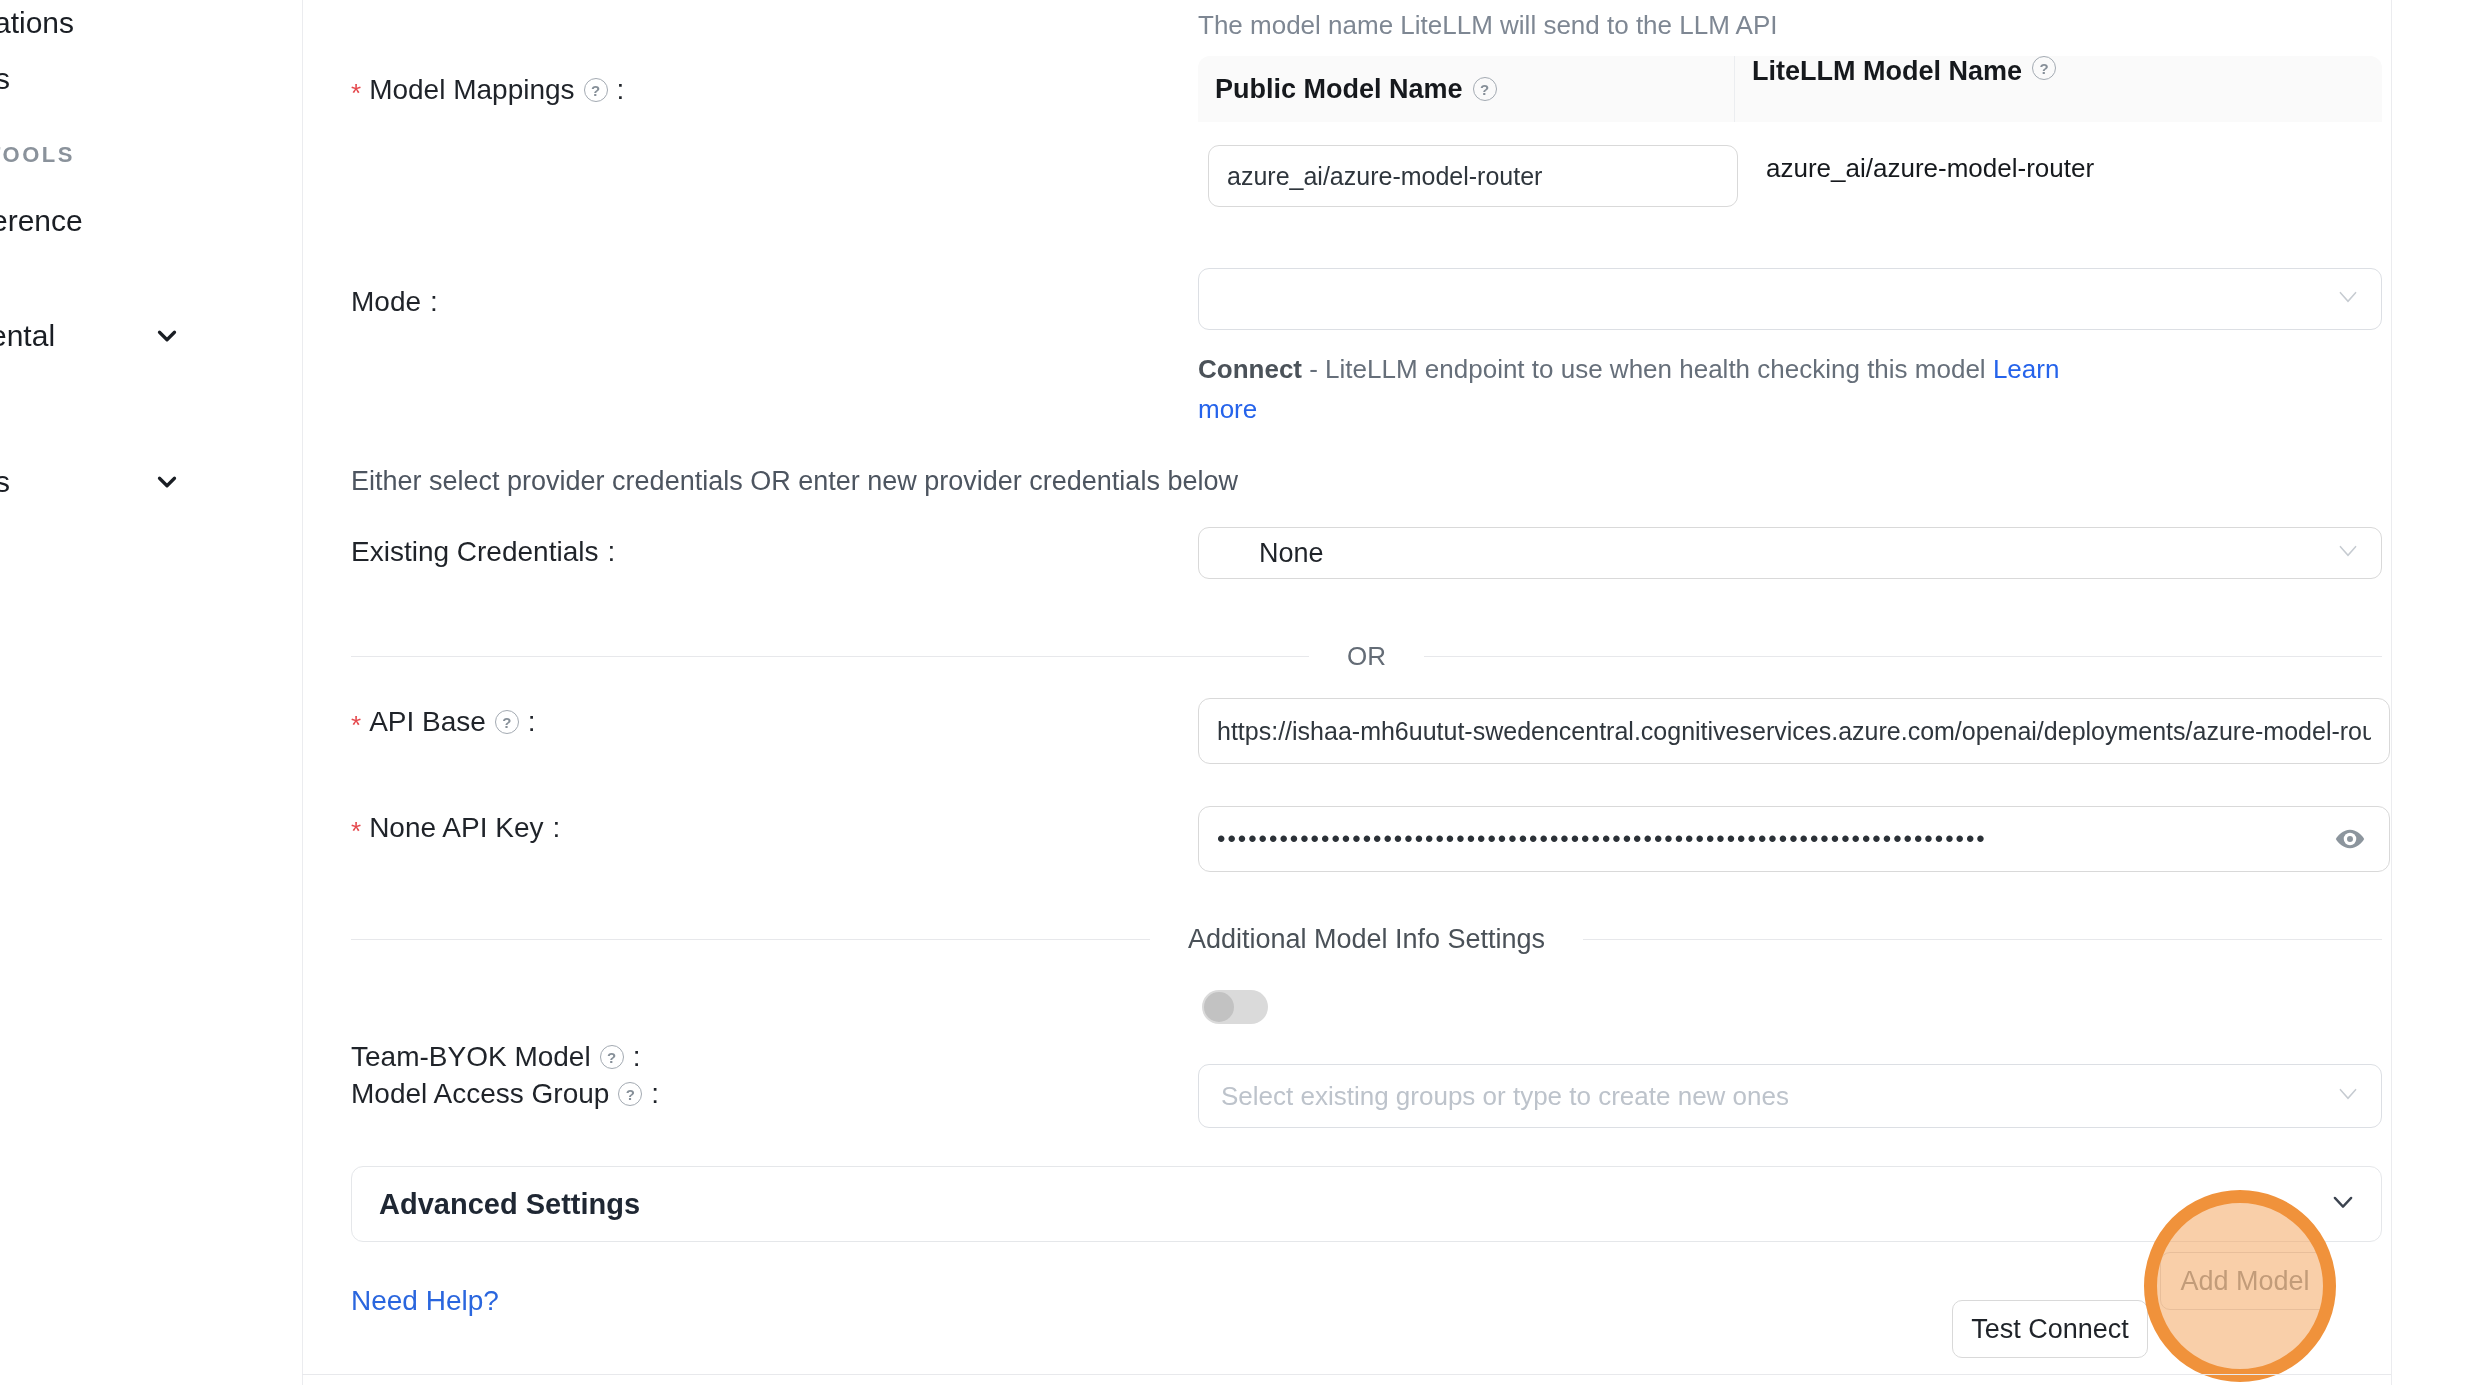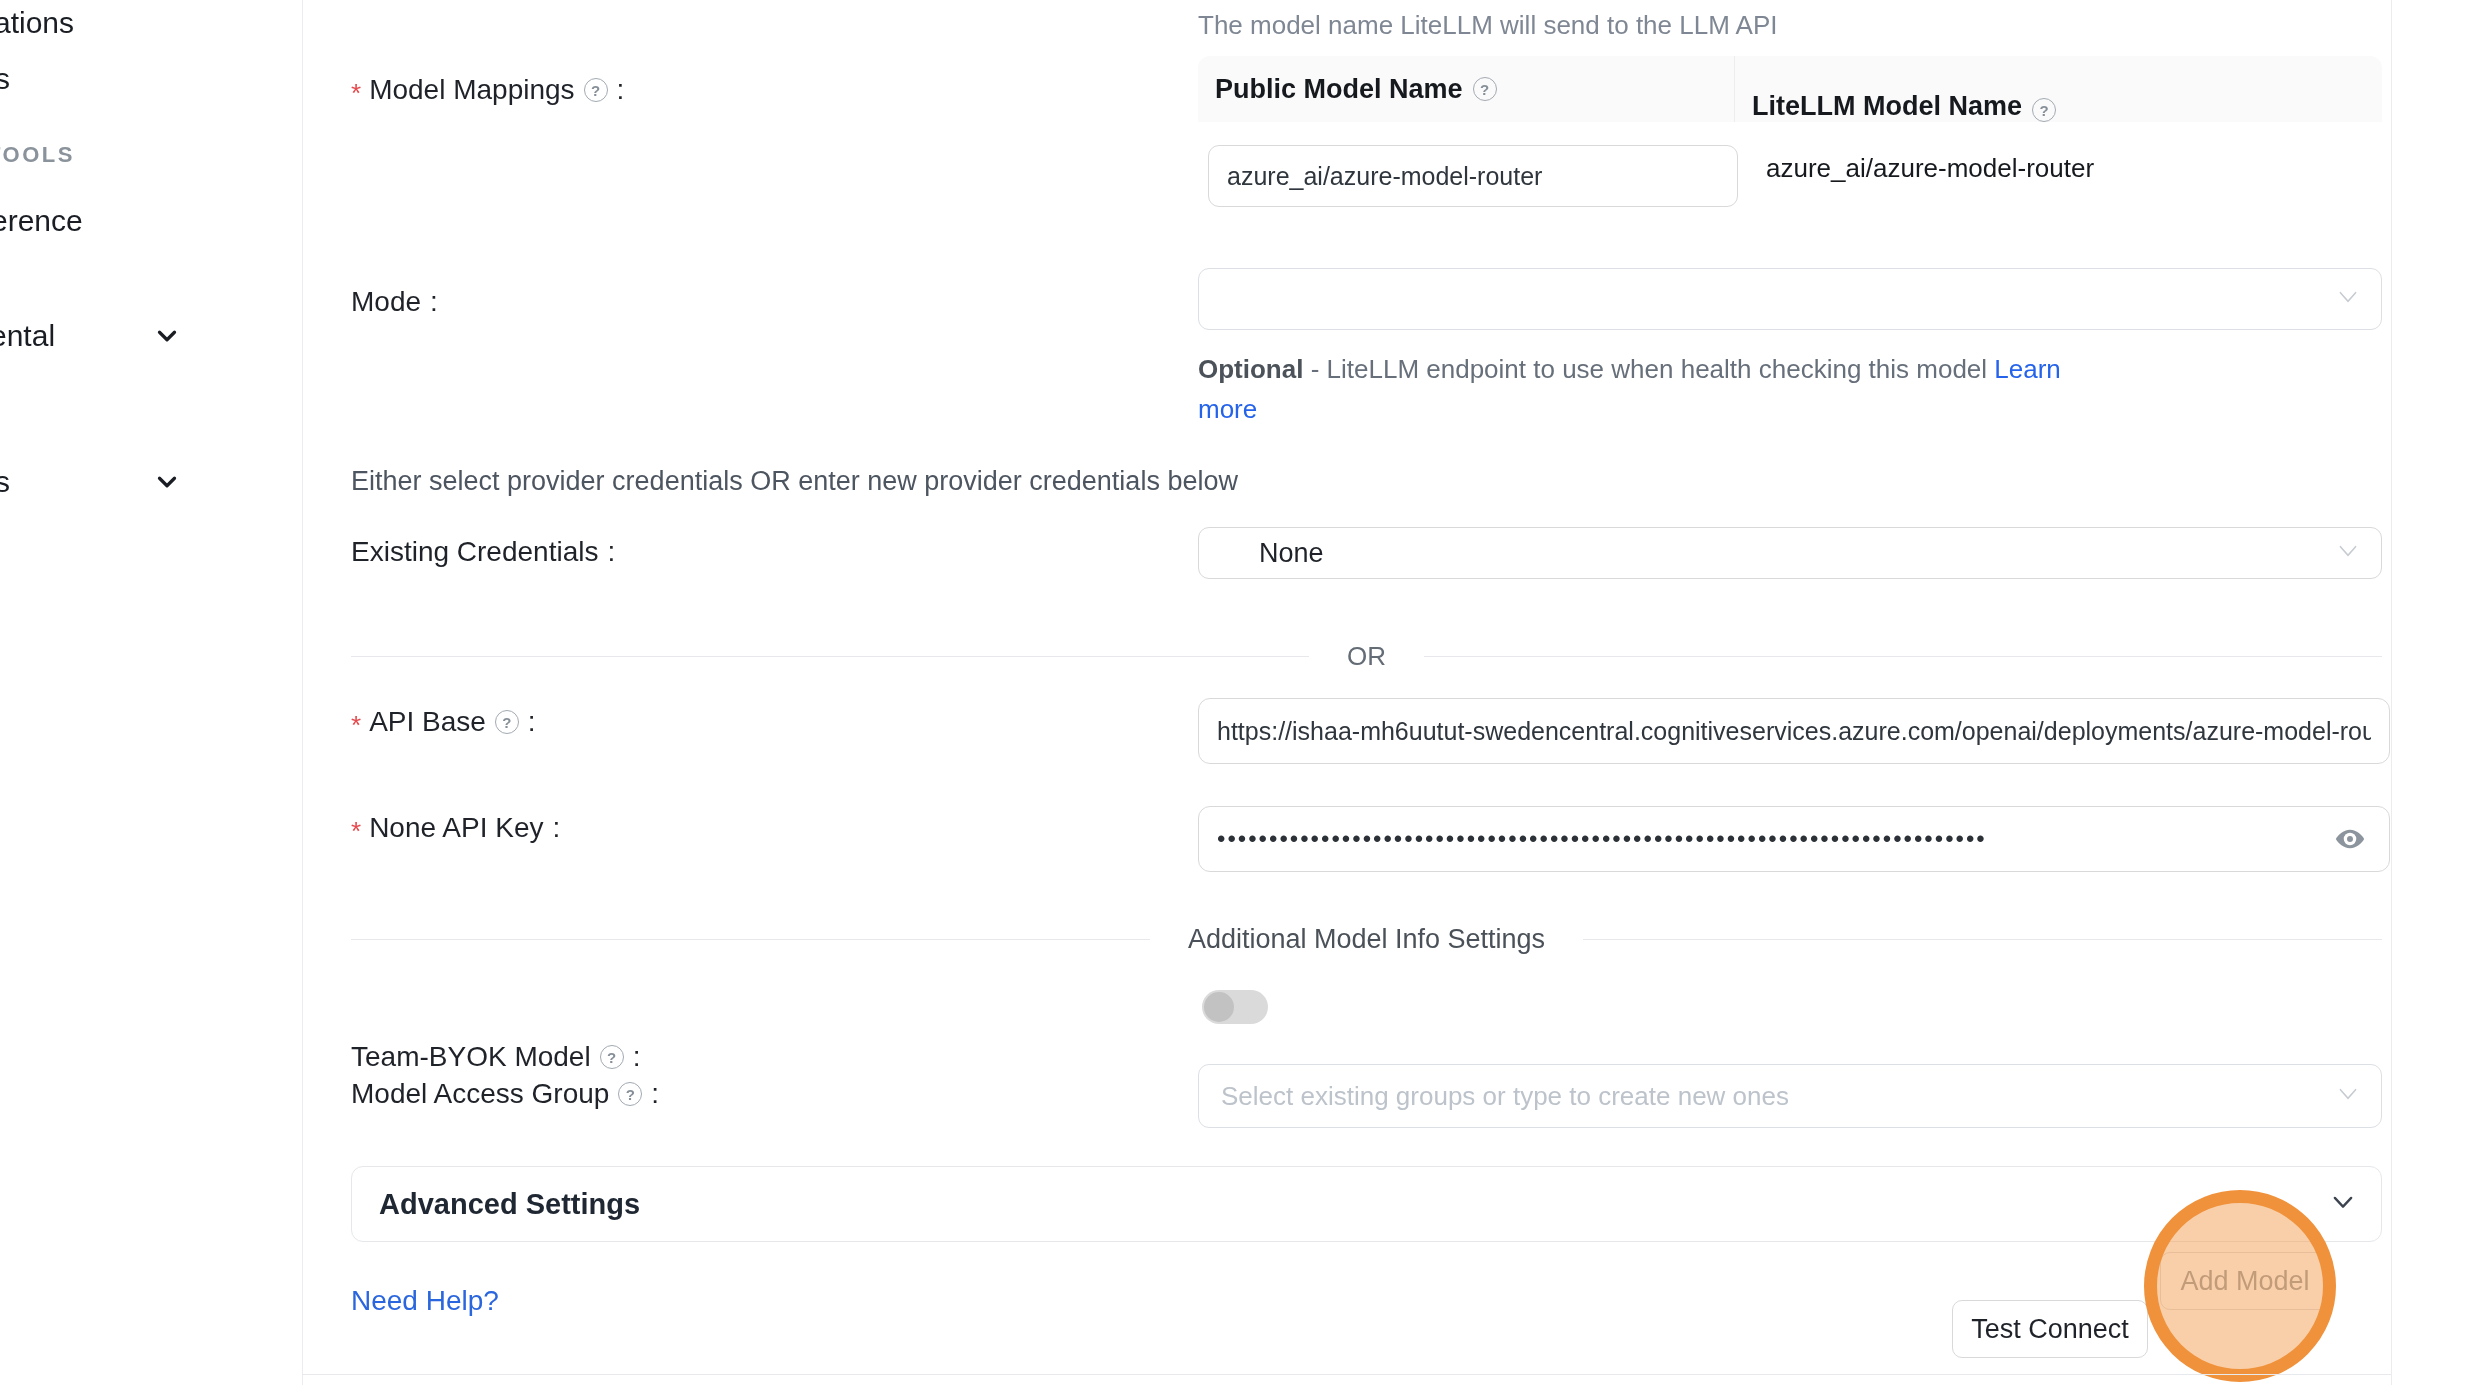--- a/index.html
+++ b/index.html
@@ -32,21 +32,21 @@
 
   .divider-row { position:absolute; left:351px; width:2031px; display:flex; align-items:center; gap:38px; }
   .divider-row .ln { flex:1; height:1px; background:#e7e8eb; }
   .divider-row .tx { font-size:26px; color:#646c76; white-space:nowrap; }
 
   
   .map-table { position:absolute; left:1198px; top:56px; width:1184px; }
   .map-head { display:flex; background:#fafafa; border-radius:12px 12px 0 0; height:66px; align-items:center; }
   .map-head .hc { display:flex; align-items:center; gap:10px; font-size:27px; font-weight:700; color:#16191d; padding-left:17px; }
   .map-head .hc1 { width:536px; }
-  .map-head .hc2 { flex:1; border-left:1px solid #ebedf0; align-self:stretch; display:flex; align-items:flex-end; }
+  .map-head .hc2 { flex:1; border-left:1px solid #ebedf0; align-self:stretch; display:flex; align-items:flex-start; }
   .map-row { height:92px; position:relative; background:#fff; }
   .map-row .cell2 { position:absolute; left:568px; top:50%; transform:translateY(-50%); font-size:26px; color:#16191d; }
 
   
   .mode-hint { position:absolute; left:1198px; top:349px; width:910px; font-size:26px; line-height:40px; color:#666f7a; }
   .mode-hint b { color:#4b5259; }
   .link { color:#2563eb; cursor:pointer; }
 
   .note { position:absolute; left:351px; top:466px; font-size:27px; color:#4d5560; }
 
@@ -136,21 +136,21 @@
   </div>
   <div class="select" style="top:268px; height:62px;">
     <span class="val"></span>
     <span class="chev">
       <svg width="26" height="26" viewBox="0 0 24 24">
           <path d="M5 8l7 8 7-8" stroke="#c6cbd1" stroke-width="1.4" fill="none" stroke-linecap="round"></path>
         </svg>
     </span>
   </div>
   <div class="mode-hint">
-    <b>Optional</b><span> - LiteLLM endpoint to use when health checking this model </span><span class="link">Learn more</span>
+    <b>Connect</b><span> - LiteLLM endpoint to use when health checking this model </span><span class="link">Learn more</span>
   </div>
 
   <div class="note">Either select provider credentials OR enter new provider credentials below</div>
 
   <div class="field-label" style="top:536px;">
     <span>Existing Credentials</span>
     <span class="colon">:</span>
   </div>
   <div class="select" style="top:527px; height:52px; border-color:#d9d9d9;padding-left:38px;">
     <span class="val">None</span>

